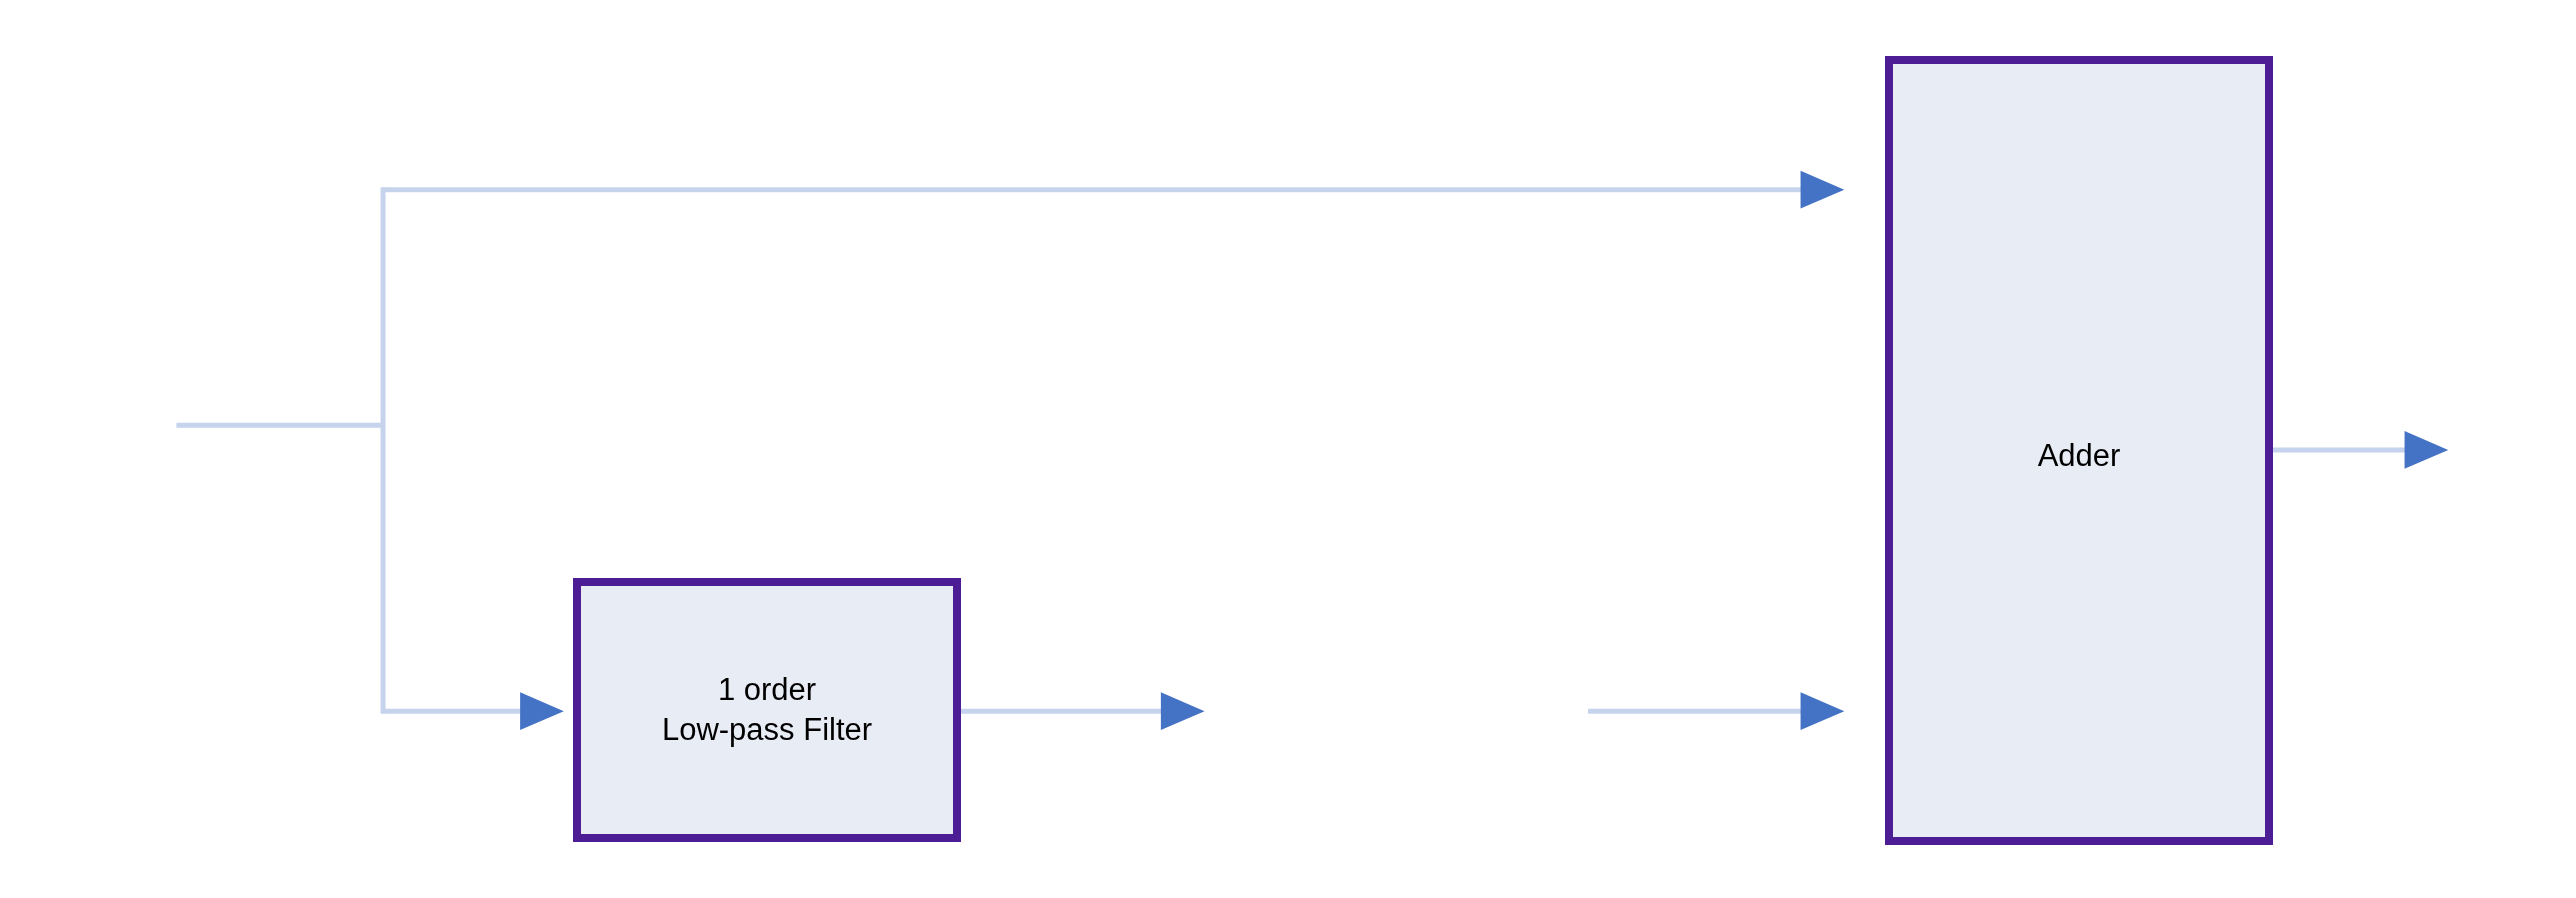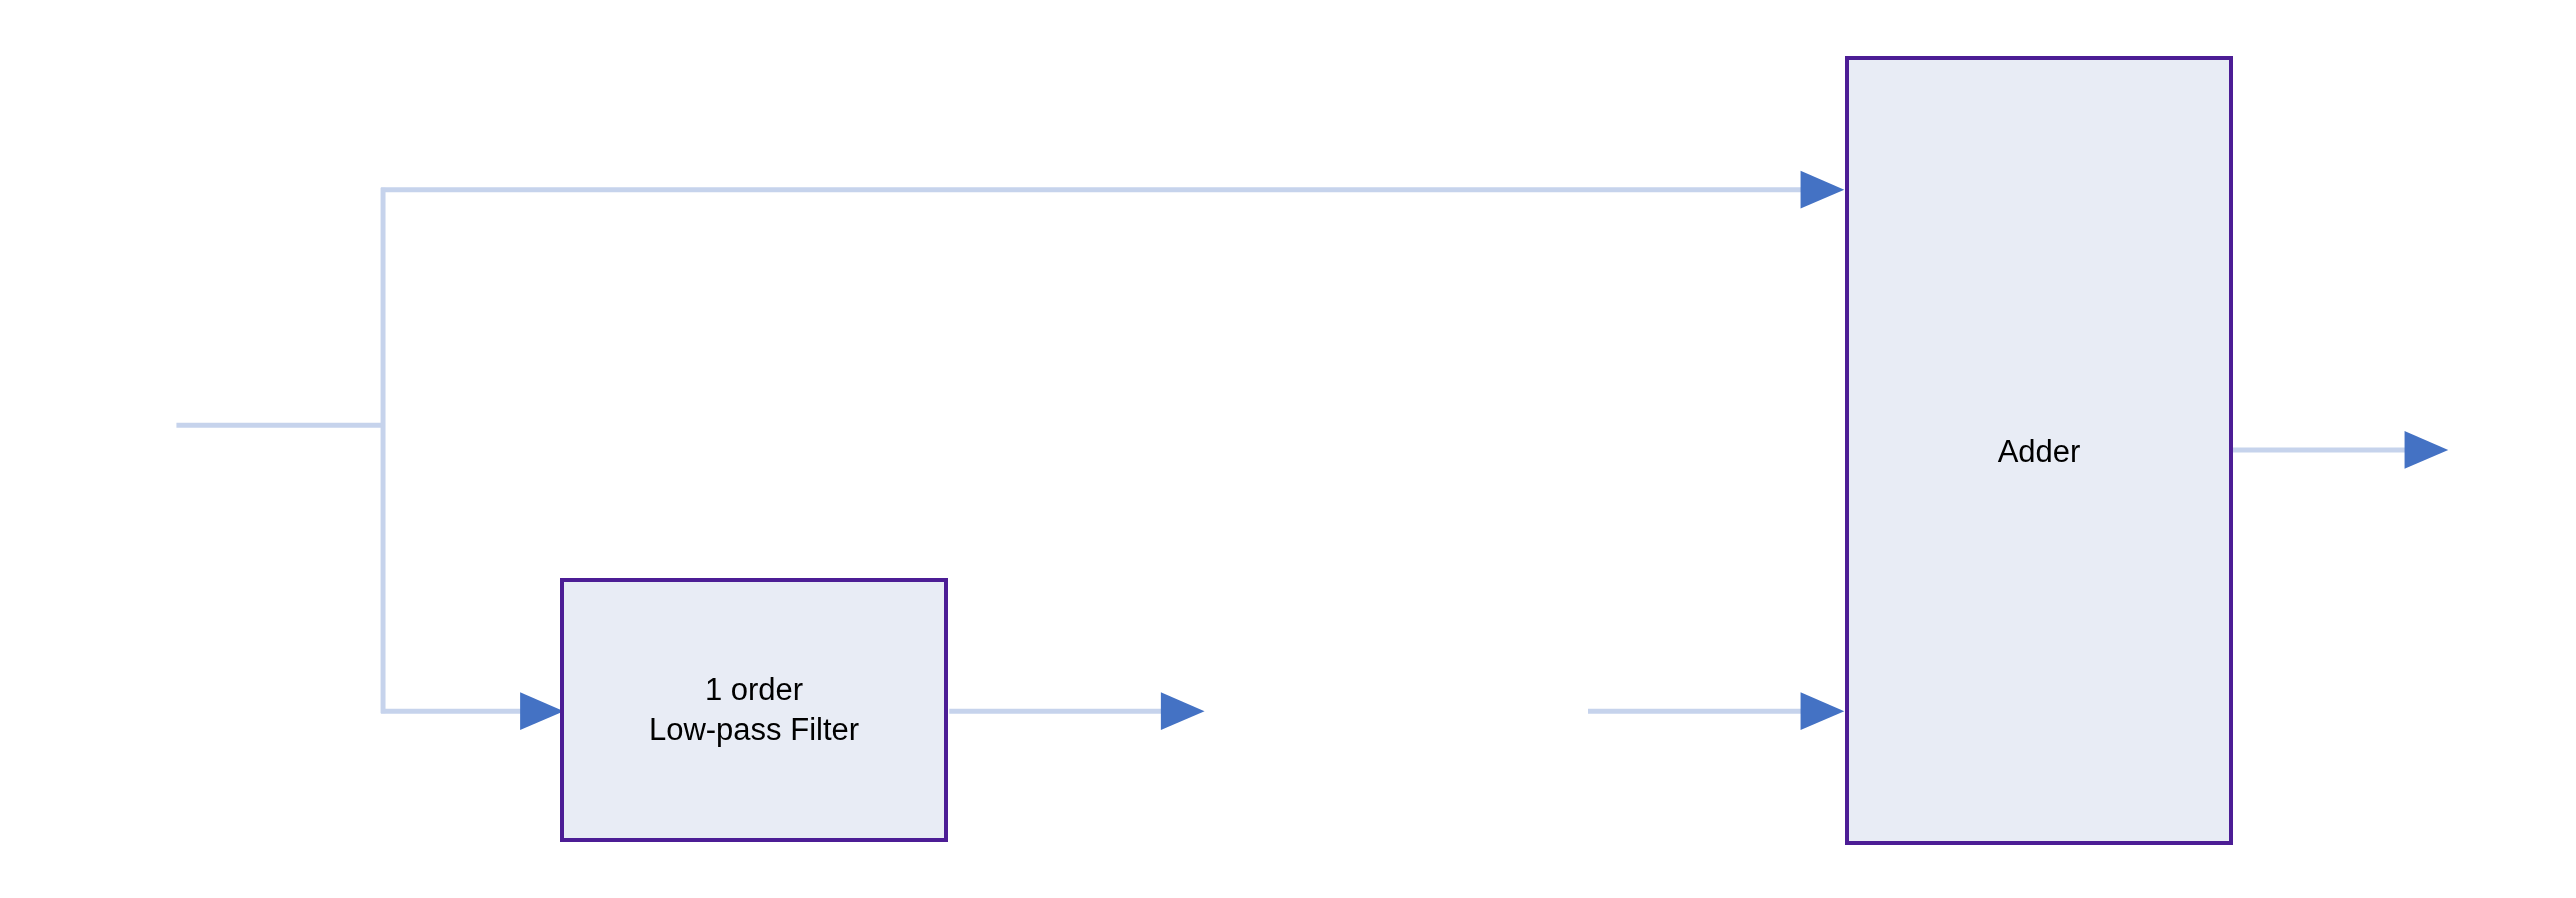--- a/index.html
+++ b/index.html
@@ -22,33 +22,34 @@
     position: absolute;
     left: 0;
     top: 0;
     width: 2576px;
     height: 898px;
   }
   .node-box {
     position: absolute;
     box-sizing: border-box;
     background: #E8ECF5;
-    border: 4px solid #4c1d95;
+    border: 8px solid #4c1d95;
     display: flex;
     align-items: center;
     justify-content: center;
     text-align: center;
     color: #000000;
     font-size: 31px;
     line-height: 1.30;
     font-family: "Liberation Sans", sans-serif;
     z-index: 2;
+    margin-left: 40px;
   }
   #node-lowpass-filter {
-    left: 560px;
+    left: 533px;
     top: 578px;
     width: 388px;
     height: 264px;
   }
   #node-scaler-smoothed {
     left: 1204px;
     top: 579px;
     width: 386px;
     height: 263px;
   }

